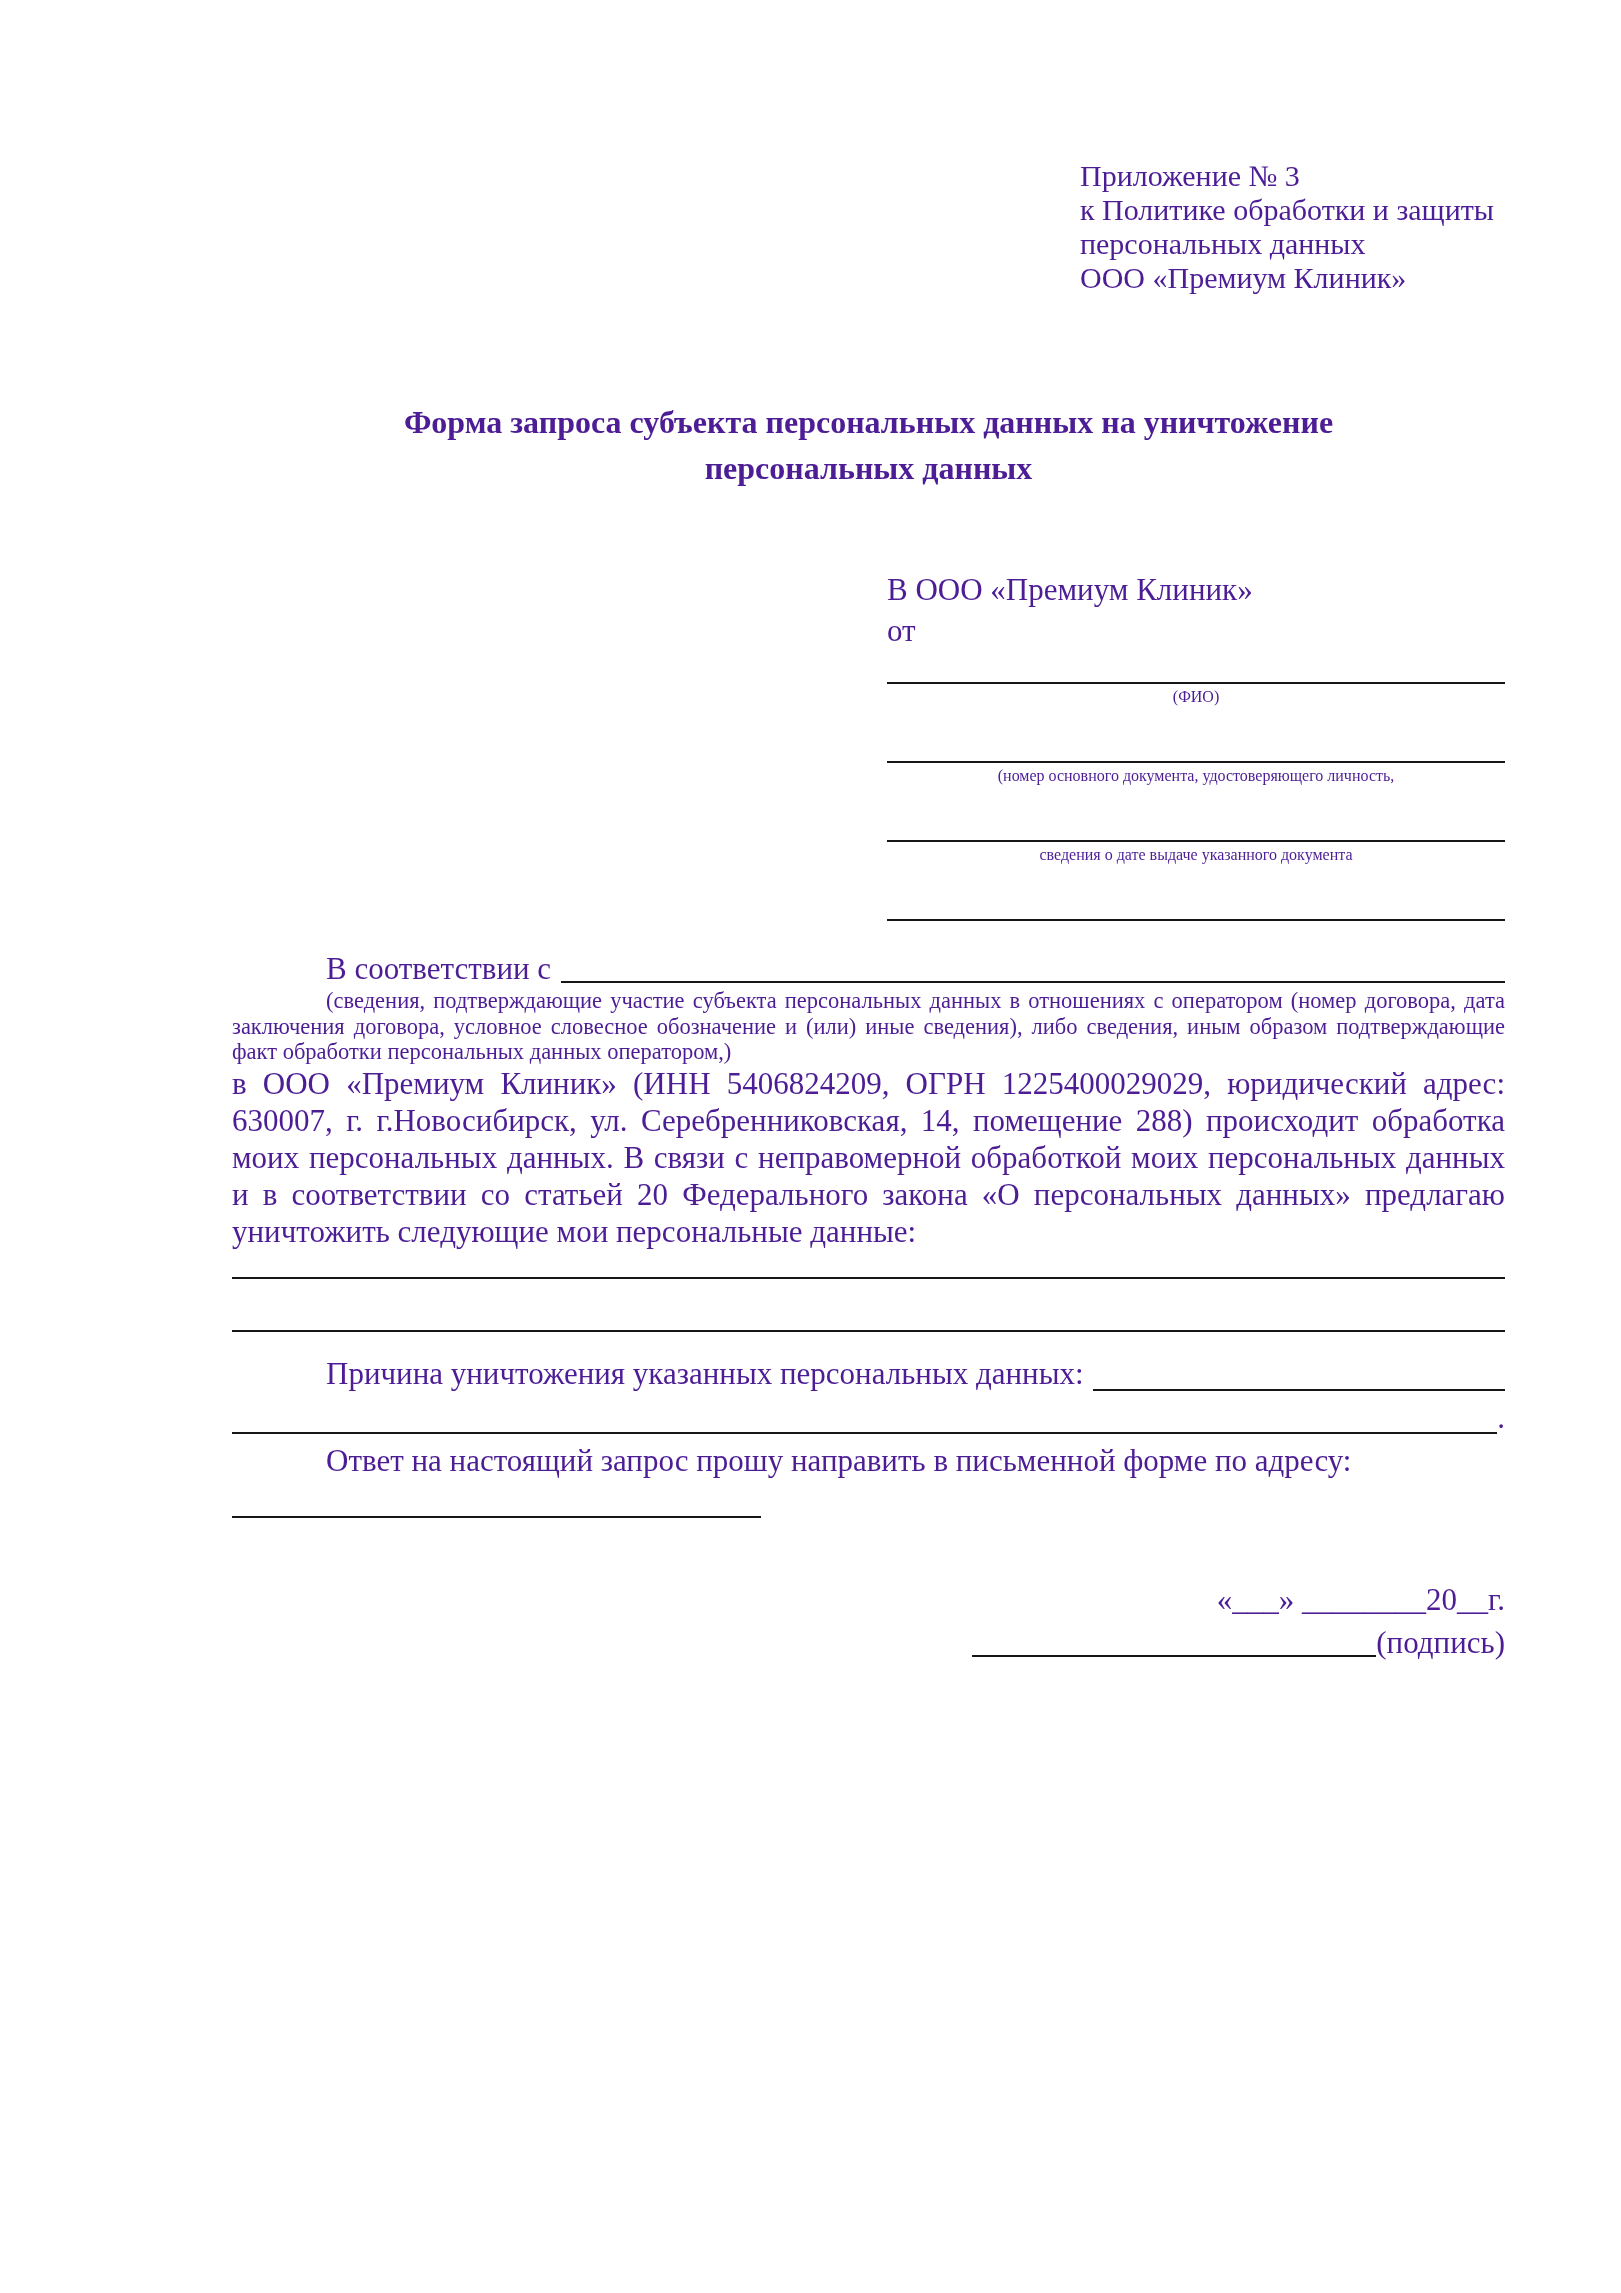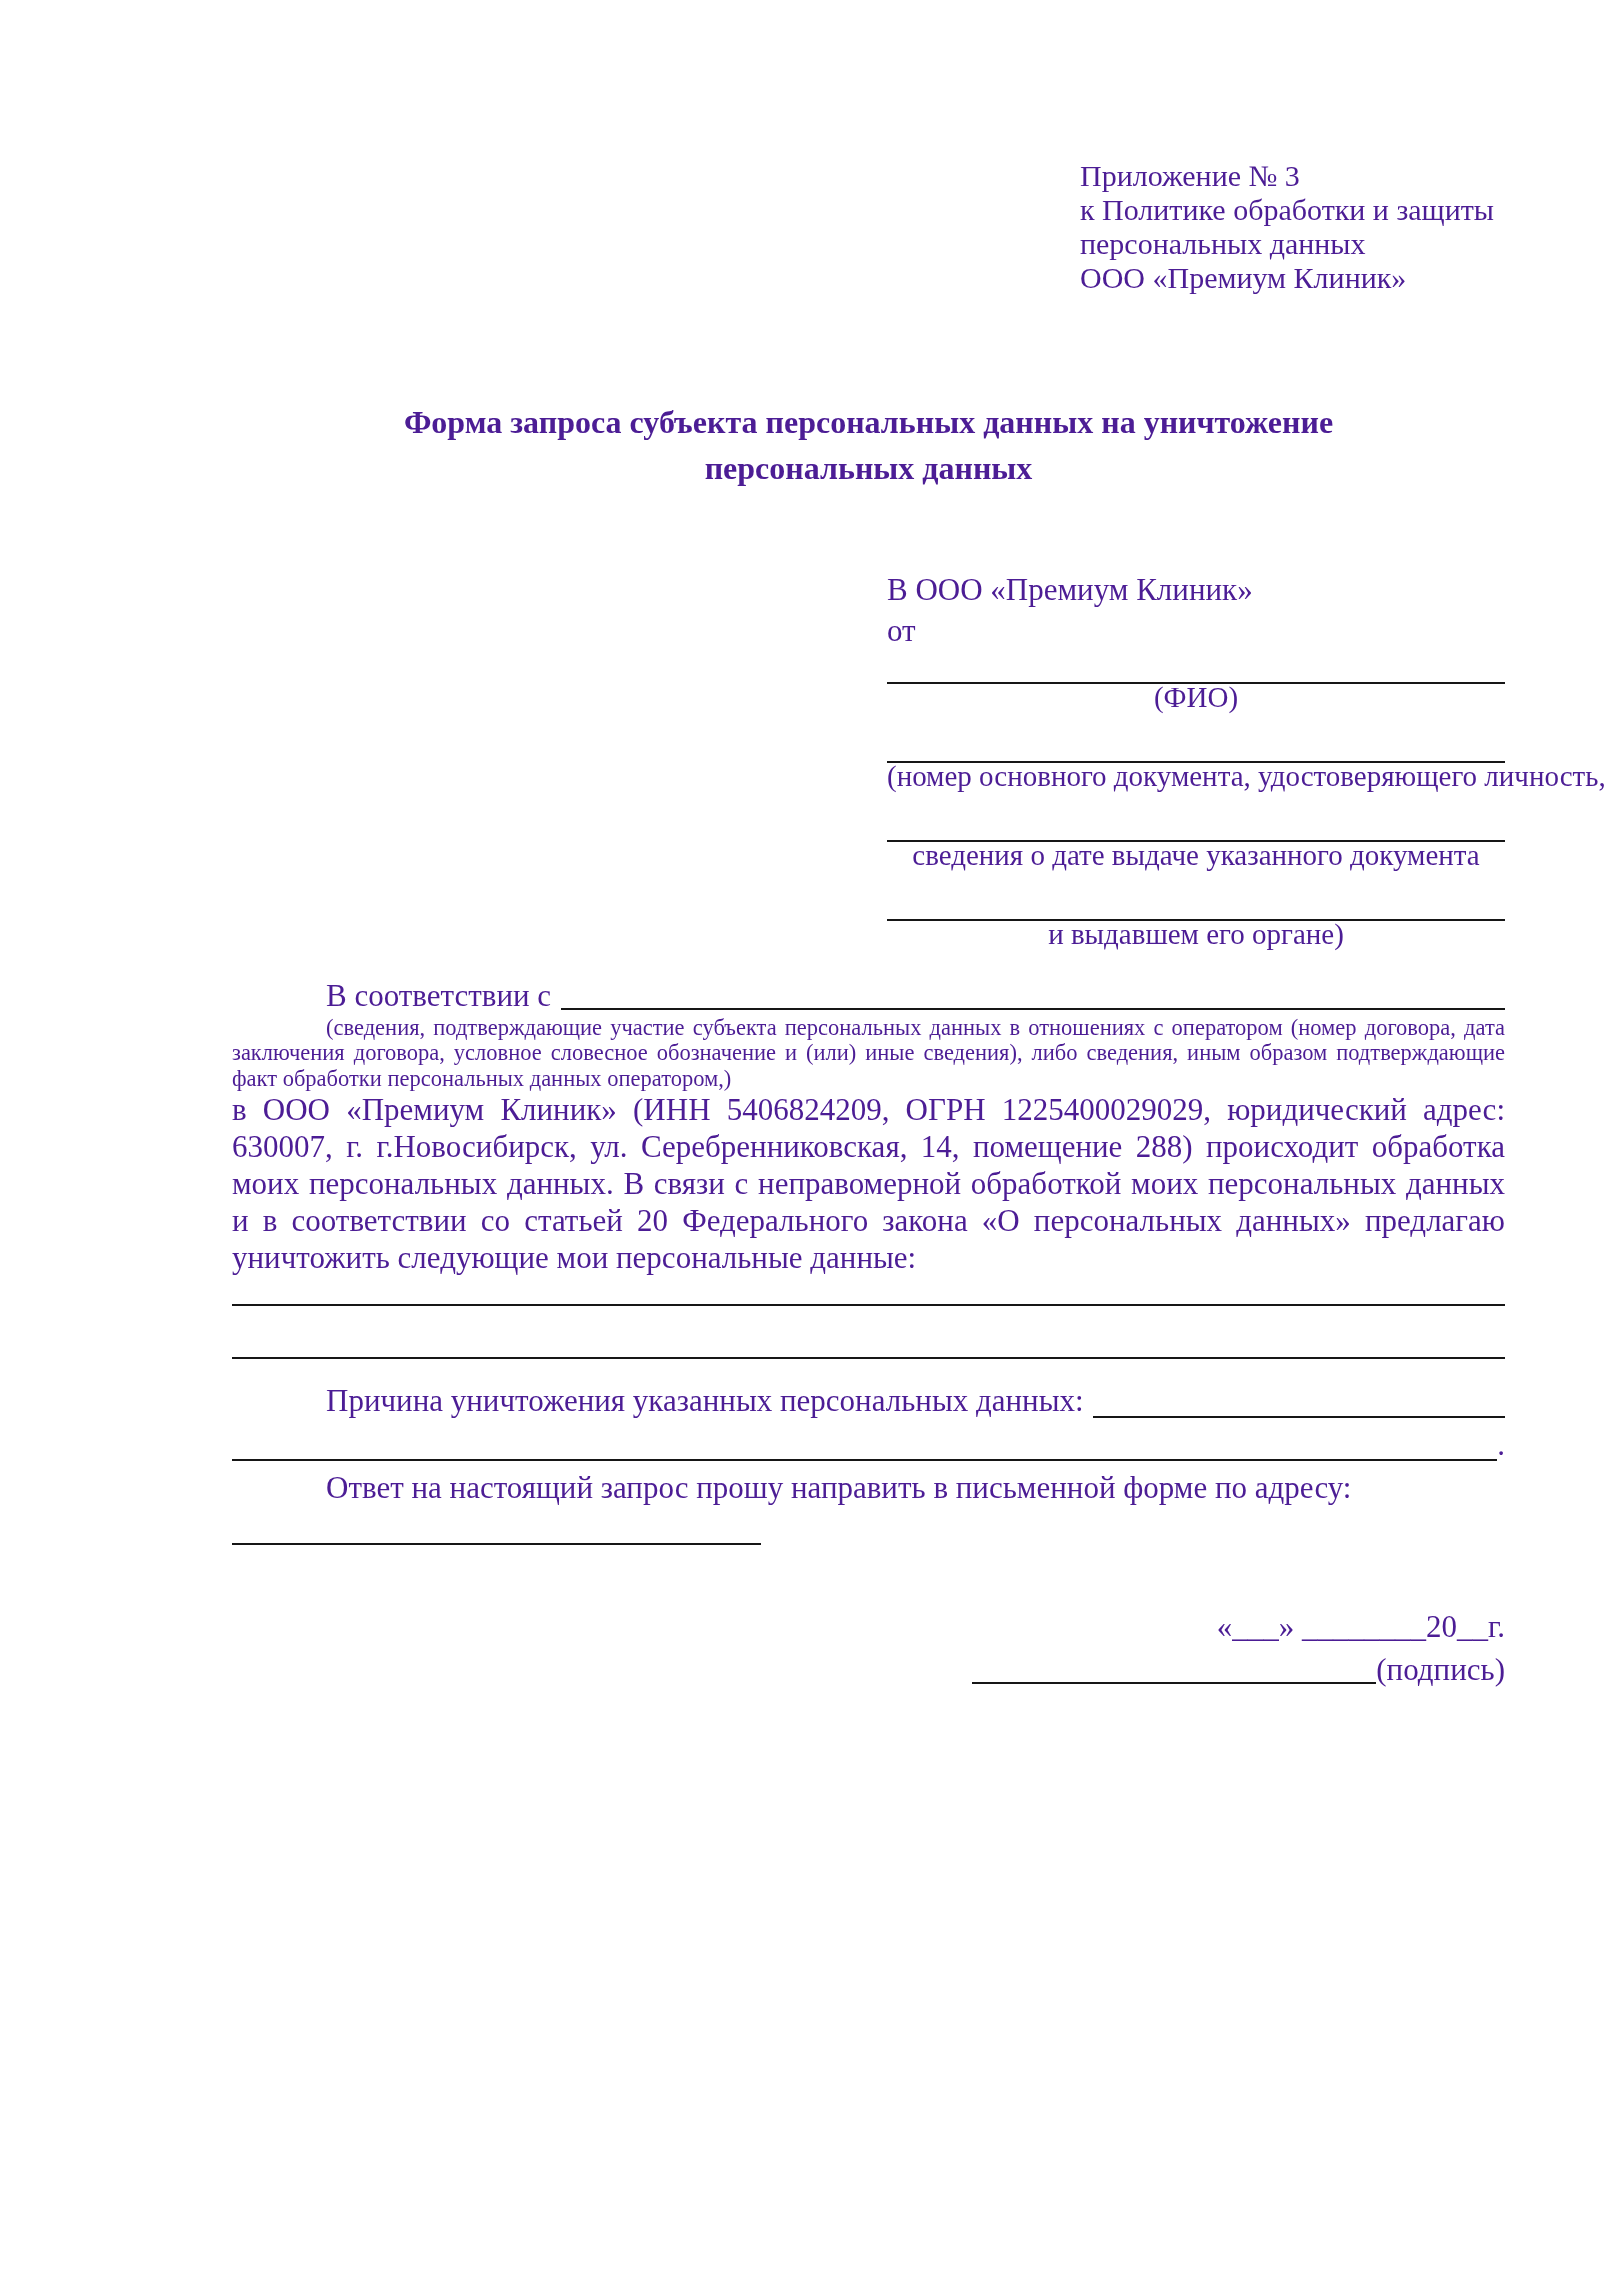--- a/index.html
+++ b/index.html
@@ -45,21 +45,21 @@
     line-height: 41px;
   }
   .field-line {
     height: 21.6px;
     border-bottom: 2.9px solid #161616;
     margin-top: 29px;
   }
   .field-line.first { margin-top: 9.8px; }
   .field-caption {
     text-align: center;
-    font-size: 29px;
+    font-size: 16px;
     line-height: 26.5px;
     white-space: nowrap;
   }
 
   
   .accordance-row {
     display: flex;
     align-items: flex-end;
     margin-top: 28px;
     font-size: 31px;
@@ -164,21 +164,20 @@
       <div class="field-line first"></div>
       <div class="field-caption">(ФИО)</div>
 
       <div class="field-line"></div>
       <div class="field-caption">(номер основного документа, удостоверяющего личность,</div>
 
       <div class="field-line"></div>
       <div class="field-caption">сведения о дате выдаче указанного документа</div>
 
       <div class="field-line"></div>
-      <div class="field-caption">и выдавшем его органе)</div>
     </div>
 
     <div class="accordance-row">
       <span class="lead">В соответствии с</span>
       <span class="fill"></span>
     </div>
 
     <div class="fine-print">(сведения, подтверждающие участие субъекта персональных данных в отношениях с оператором (номер договора, дата заключения договора, условное словесное обозначение и (или) иные сведения), либо сведения, иным образом подтверждающие факт обработки персональных данных оператором,)</div>
 
     <div class="main-para">в ООО «Премиум Клиник» (ИНН 5406824209, ОГРН 1225400029029, юридический адрес: 630007, г. г.Новосибирск, ул. Серебренниковская, 14, помещение 288) происходит обработка моих персональных данных. В связи с неправомерной обработкой моих персональных данных и в соответствии со статьей 20 Федерального закона «О персональных данных» предлагаю уничтожить следующие мои персональные данные:</div>

